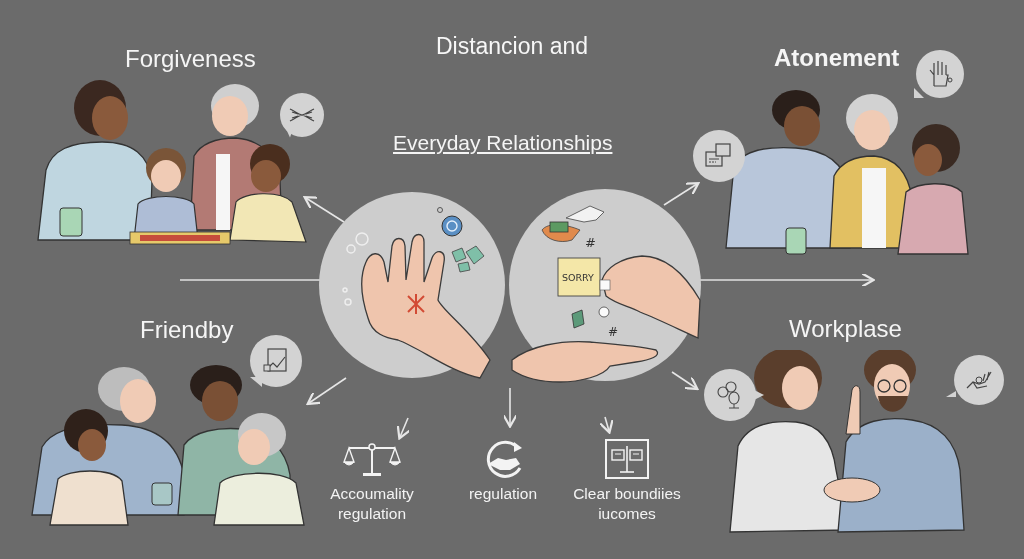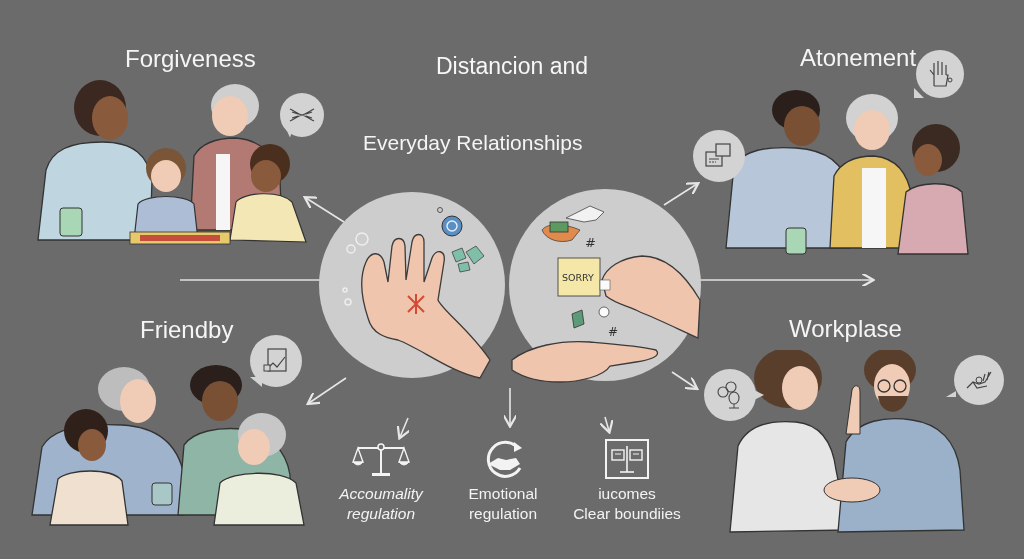--- a/index.html
+++ b/index.html
@@ -6,21 +6,21 @@
   html, body { width: 1024px; height: 559px; overflow: hidden; }
   body {
     background: #6b6b6b;
     font-family: "Liberation Sans", "DejaVu Sans", sans-serif;
     color: #f4f4f4;
     position: relative;
   }
   .abs { position: absolute; }
   .title {
     left: 0; width: 1024px; text-align: center;
-    font-size: 23px; line-height: 33px; color: #f7f7f7; margin-top: 20px;
+    font-size: 23px; line-height: 33px; color: #f7f7f7;
   }
   .section-label { font-size: 24px; color: #f5f5f5; white-space: nowrap; }
   .subtitle { font-size: 21px; color: #f5f5f5; white-space: nowrap; }
 
   svg.layer { position: absolute; left: 0; top: 0; }
 
   .bubble {
     position: absolute; width: 44px; height: 44px;
     border-radius: 50%; background: #d3d3d3;
     display: flex; align-items: center; justify-content: center;
@@ -37,24 +37,24 @@
   .concept .icon { display: block; margin: 0 auto 4px auto; }
 
   .scene { position: absolute; }
 </style>
 </head>
 <body>
 
 <div class="abs title" style="top:30px;">
   <div>Distancion and</div>
 </div>
-<div class="abs subtitle" style="left:363px; top:131px;">Everyday Relationships</div>
+<div class="abs subtitle" style="left:393px; top:131px;text-decoration:underline;">Everyday Relationships</div>
 
 <div class="abs section-label" style="left:125px; top:45px;">Forgiveness</div>
-<div class="abs section-label" style="left:800px; top:44px;">Atonement</div>
+<div class="abs section-label" style="left:774px; top:44px;font-weight:bold;">Atonement</div>
 <div class="abs section-label" style="left:140px; top:316px;">Friendby</div>
 <div class="abs section-label" style="left:789px; top:315px;">Workplase</div>
 
 <svg class="layer" width="1024" height="559">
   <defs>
     <marker id="ah" markerWidth="8" markerHeight="8" refX="6" refY="4" orient="auto">
       <path d="M0,0 L7,4 L0,8" fill="none" stroke="#e6e6e6" stroke-width="1.4"></path>
     </marker>
     <clipPath id="clipL">
         <circle cx="412" cy="285" r="93"></circle>
@@ -233,46 +233,45 @@
   </svg>
 </div>
 <div class="bubble" style="left:954px; top:355px; width:50px; height:50px;">
   <span class="tail" style="left:-8px; top:36px; border-width:6px 10px 0 0; border-color:transparent #d3d3d3 transparent transparent;"></span>
   <svg width="28" height="24">
     <path d="M2,20 L8,14 L14,16 L20,14 L26,4 M22,12 L24,4 M18,13 L20,6 M8,14 L12,20 L22,18" stroke="#444" stroke-width="1.2" fill="none"></path>
     <circle cx="14" cy="12" r="3" fill="none" stroke="#444"></circle>
   </svg>
 </div>
 
-<div class="concept" style="left:306px; top:440px;font-style:italic;">
+<div class="concept" style="left:297px; top:440px;">
   <svg class="icon" width="58" height="40">
     <line x1="29" y1="4" x2="29" y2="34" stroke="#f3f3f3" stroke-width="2"></line>
     <line x1="6" y1="8" x2="52" y2="8" stroke="#f3f3f3" stroke-width="2"></line>
     <circle cx="29" cy="7" r="3" fill="#6b6b6b" stroke="#f3f3f3" stroke-width="1.5"></circle>
     <path d="M6,8 L1,22 L11,22 Z M52,8 L47,22 L57,22 Z" fill="none" stroke="#f3f3f3" stroke-width="1.4"></path>
     <path d="M1,22 Q6,28 11,22 M47,22 Q52,28 57,22" fill="#f3f3f3" stroke="#f3f3f3"></path>
     <rect x="20" y="33" width="18" height="3" fill="#f3f3f3"></rect>
   </svg>
   <div>Accoumality</div>
   <div>regulation</div>
 </div>
 <div class="concept" style="left:428px; top:438px;">
   <svg class="icon" width="46" height="42">
     <path d="M38,10 A17,17 0 1,0 40,30" fill="none" stroke="#f3f3f3" stroke-width="3"></path>
     <path d="M34,4 L42,10 L34,14 Z" fill="#f3f3f3"></path>
     <path d="M8,26 L18,20 L26,22 L36,20 L40,26 L30,32 L20,32 Z" fill="#f3f3f3"></path>
   </svg>
-  <div>Emotional</div>
   <div>regulation</div>
 </div>
 <div class="concept" style="left:552px; top:438px;">
   <svg class="icon" width="46" height="42">
     <rect x="2" y="2" width="42" height="38" fill="none" stroke="#f3f3f3" stroke-width="2"></rect>
     <line x1="23" y1="8" x2="23" y2="34" stroke="#f3f3f3" stroke-width="1.6"></line>
     <line x1="16" y1="34" x2="30" y2="34" stroke="#f3f3f3" stroke-width="1.6"></line>
     <rect x="8" y="12" width="12" height="10" fill="none" stroke="#f3f3f3" stroke-width="1.4"></rect>
     <rect x="26" y="12" width="12" height="10" fill="none" stroke="#f3f3f3" stroke-width="1.4"></rect>
     <line x1="11" y1="16" x2="17" y2="16" stroke="#f3f3f3"></line>
       <line x1="29" y1="16" x2="35" y2="16" stroke="#f3f3f3"></line>
   </svg>
+  <div>Clear boundiies</div>
   <div>iucomes</div>
-  <div>Clear boundiies</div>
 </div>
 
 </body></html>

